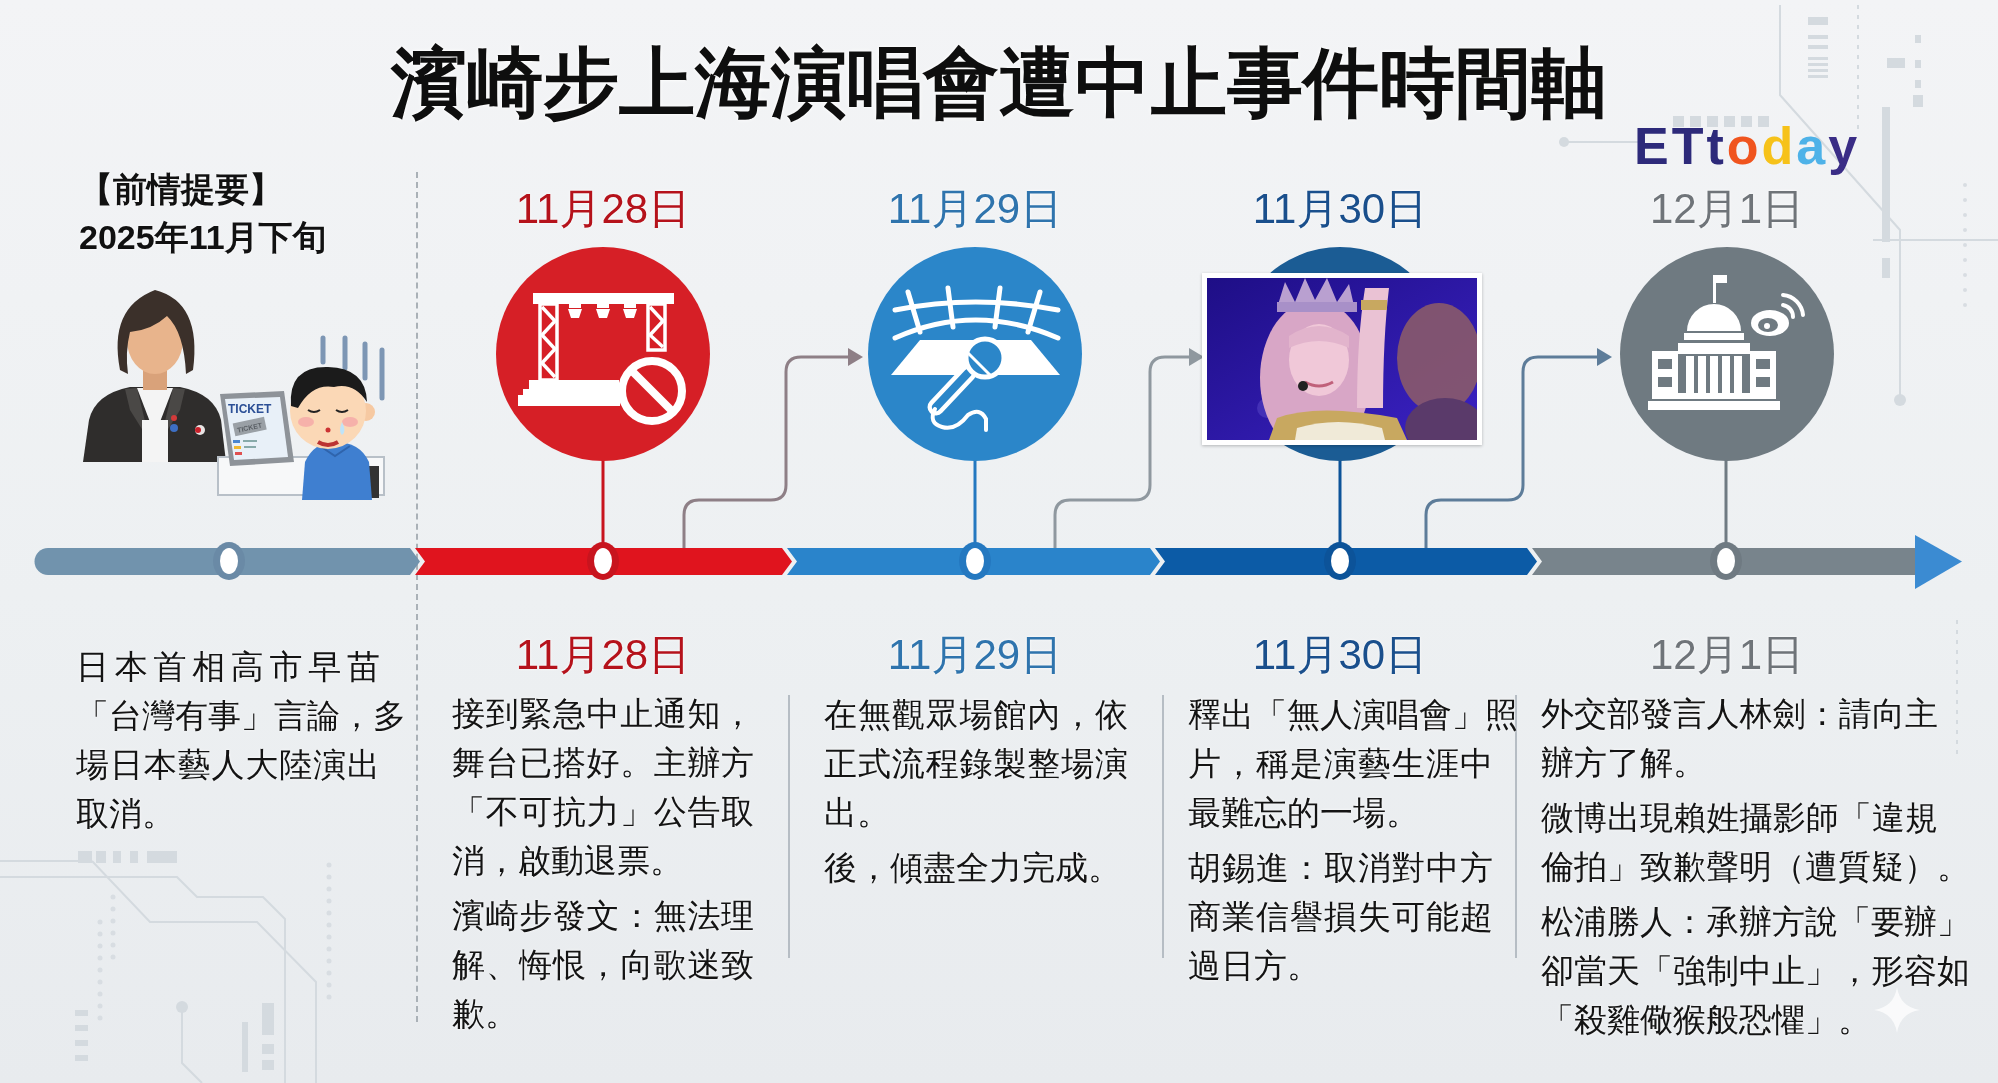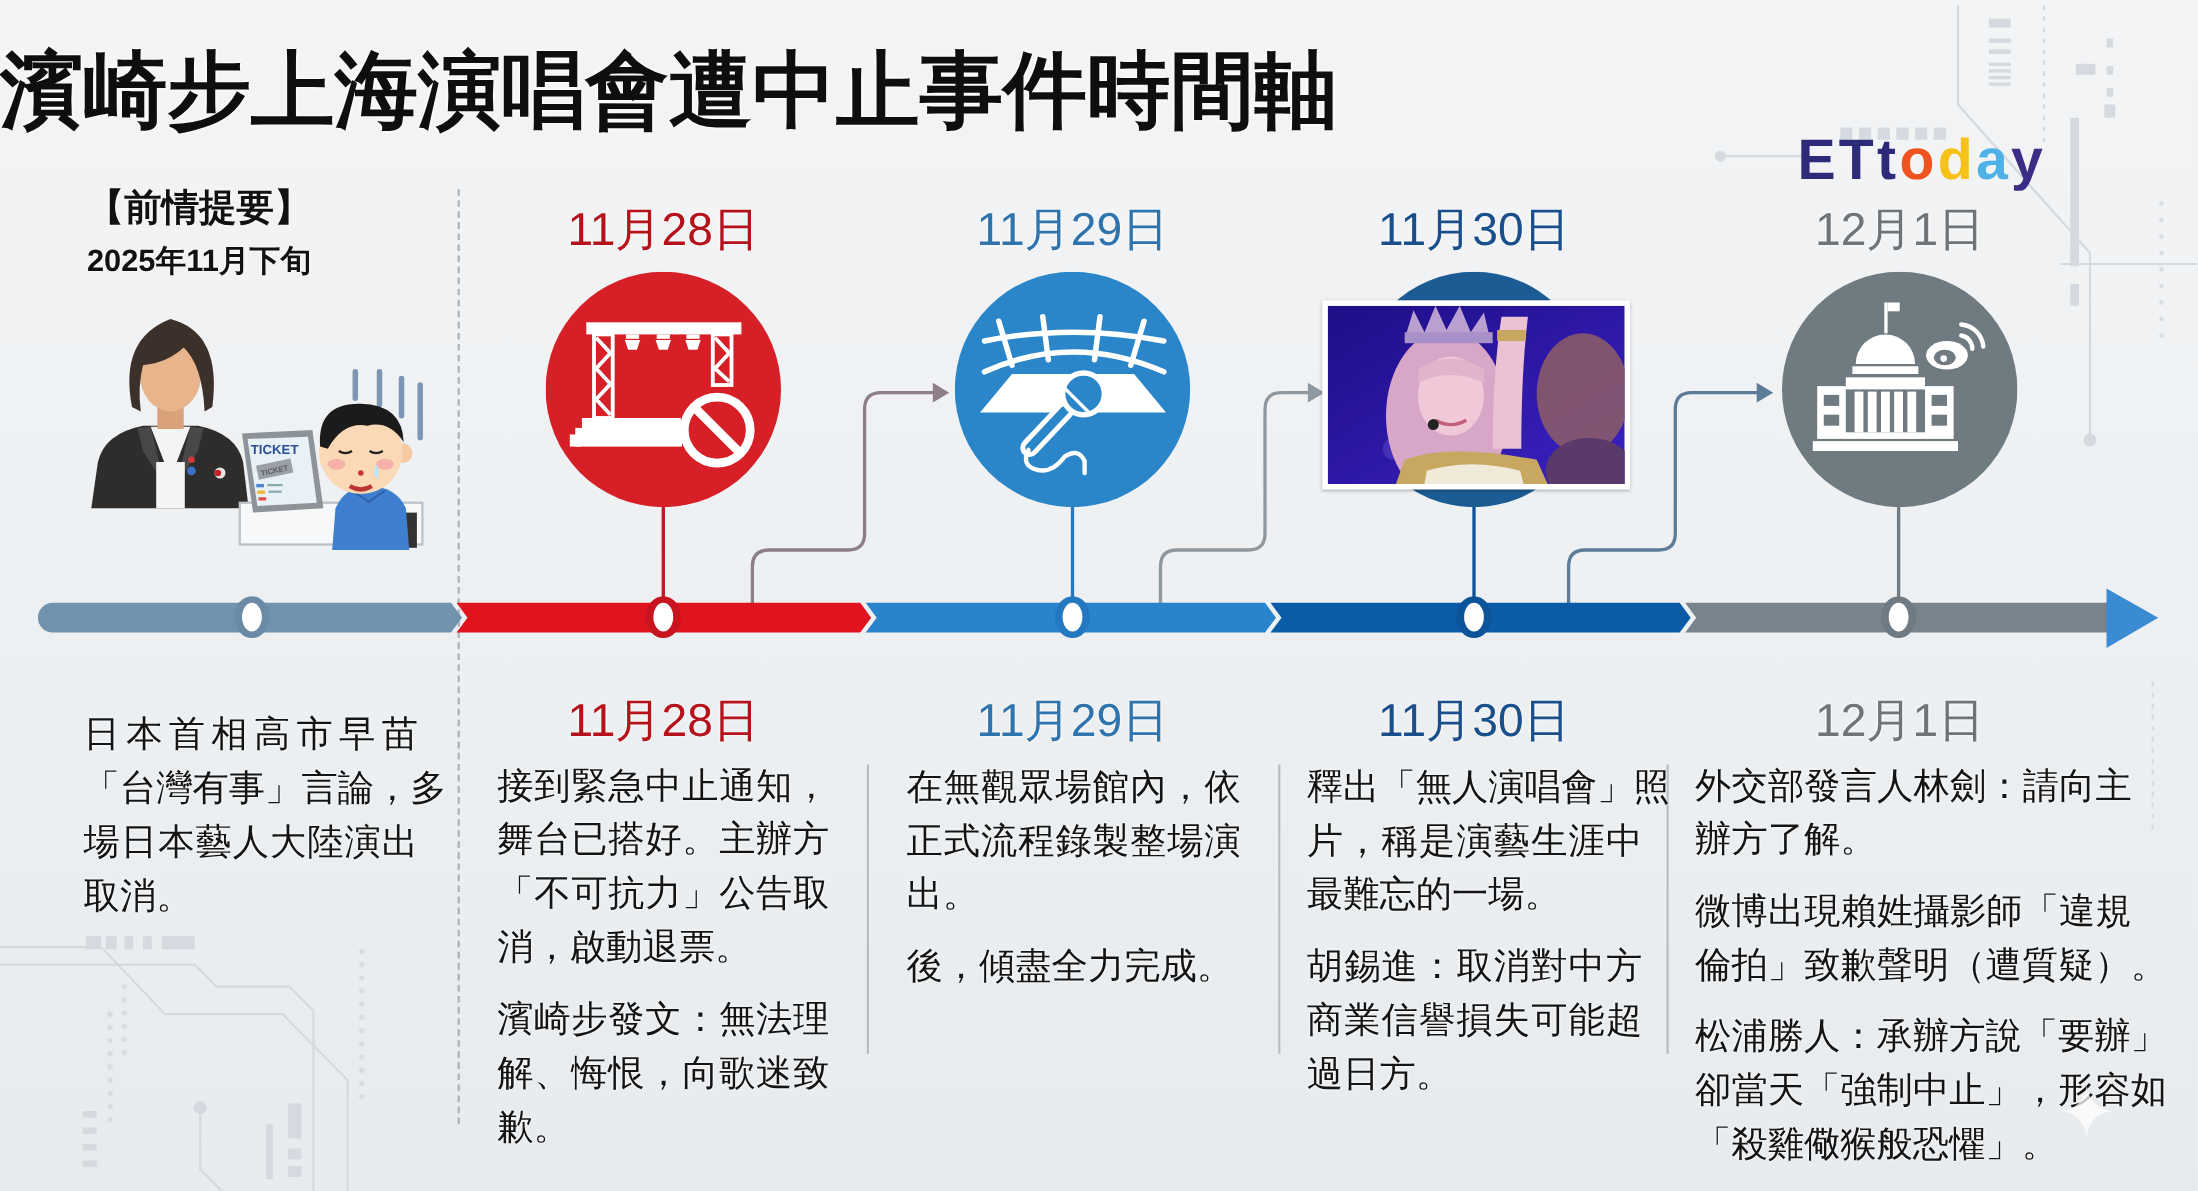--- a/index.html
+++ b/index.html
@@ -2,40 +2,40 @@
 <html><head>
 <meta charset="utf-8">
 <style>
 *{box-sizing:border-box;margin:0;padding:0}
 html,body{width:1998px;height:1083px;overflow:hidden;background:#eef0f2}
 body{font-family:"Liberation Sans","DejaVu Sans",sans-serif}
 .canvas{position:relative;width:1998px;height:1083px;overflow:hidden;
   background:linear-gradient(180deg,#f3f4f6 0%,#edf0f2 55%,#e8ebee 100%)}
 .abs{position:absolute}
 .bg-decor{left:0;top:0;width:1998px;height:1083px;z-index:0}
-.title{left:0;top:38px;width:1998px;text-align:left;font-size:76px;line-height:90px;font-weight:700;color:#0e0e0e;
+.title{left:0;top:38px;width:1998px;text-align:center;font-size:76px;line-height:90px;font-weight:700;color:#0e0e0e;
   text-shadow:0 0 4px #fff,0 0 2px #fff;z-index:3;white-space:nowrap}
 .logo{left:1634px;top:116px;font-size:52px;line-height:60px;font-weight:700;letter-spacing:3px;white-space:nowrap;z-index:3}
 .logo span{display:inline-block}
 .prelude-head{left:79px;width:300px;font-weight:700;color:#111;white-space:nowrap;z-index:3;text-shadow:0 0 3px #fff}
 .prelude-heading{top:167px;font-size:34px;line-height:44px}
-.prelude-period{top:215px;font-size:28px;line-height:44px}
+.prelude-period{top:215px;font-size:34px;line-height:44px}
 .illus{left:70px;top:270px;width:330px;height:230px;z-index:2}
 .dash-divider{left:416px;top:172px;height:850px;width:0;border-left:2px dashed #aab1b7;z-index:1}
 .col-divider{top:695px;height:263px;width:2px;background:#b6bdc4;z-index:1}
 .date{width:260px;text-align:center;font-size:42px;line-height:46px;font-weight:400;white-space:nowrap;z-index:3;text-shadow:0 0 3px #fff}
 .date.top{top:186px}
 .date.bottom{top:632px}
 .event-icon{width:214px;height:214px;top:247px;z-index:2}
 .photo-frame{left:1202px;top:273px;width:280px;height:172px;background:#fff;padding:5px;z-index:3;box-shadow:0 1px 3px rgba(0,0,0,.25)}
 .timeline{left:0;top:0;width:1998px;height:1083px;z-index:1}
 .col{font-size:33px;line-height:49px;font-weight:400;color:#141414;z-index:3;font-feature-settings:"palt";text-shadow:0 0 3px #fff}
 .line{display:block;white-space:nowrap}
 .line.j{text-align:justify;text-align-last:justify}
-.para+.para{margin-top:16px}
+.para+.para{margin-top:6px}
 .sparkle{left:1872px;top:985px;width:50px;height:50px;z-index:4}
 </style>
 </head>
 <body>
 
 <div class="canvas">
 
   <svg class="abs bg-decor" viewBox="0 0 1998 1083">
     <g stroke="#d4dadf" stroke-width="2" fill="none">
       <path d="M1780 5 V95 L1900 230 V400"></path>

